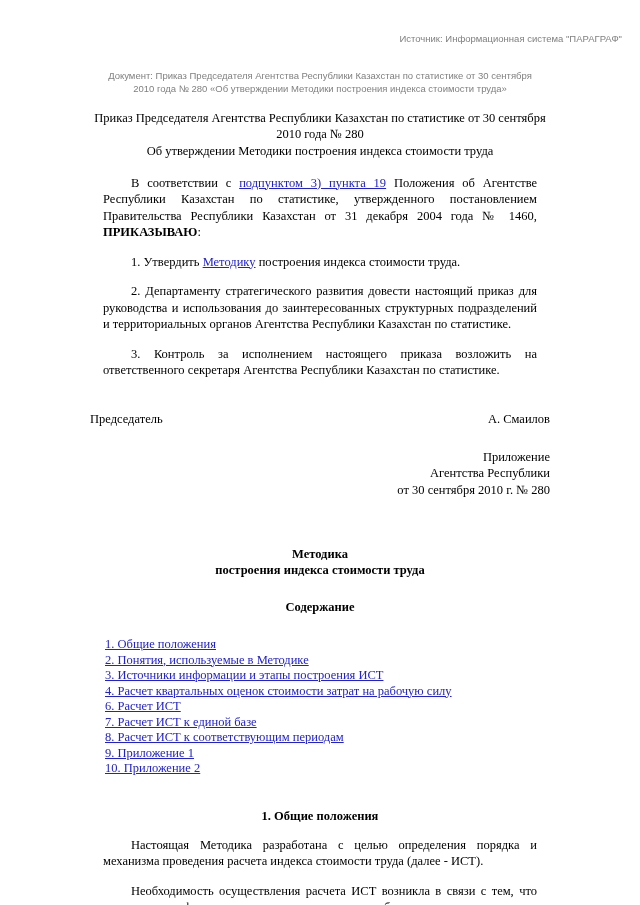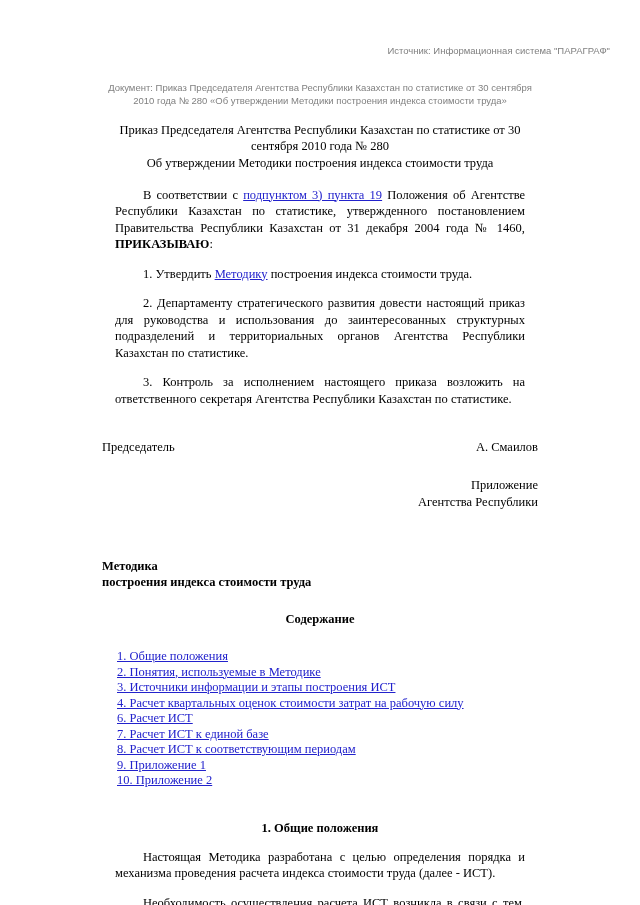--- a/index.html
+++ b/index.html
@@ -12,21 +12,21 @@
     height: 905px;
     font-family: "Liberation Serif", "DejaVu Serif", serif;
     color: #000000;
     overflow: hidden;
   }
   .page {
     position: relative;
     width: 640px;
     height: 713px;
     box-sizing: border-box;
-    padding: 12px;
+    padding: 0;
   }
 
   
   .meta {
     font-family: "Liberation Sans", "DejaVu Sans", sans-serif;
     color: #808080;
     font-size: 9.5px;
     line-height: 13px;
   }
   .meta-source {
@@ -89,20 +89,21 @@
   .appendix {
     margin-top: 22px;
     text-align: right;
     font-size: 12.5px;
     line-height: 16.5px;
   }
 
   
   .method-head {
     margin-top: 48px;
+    text-align: center;
     font-weight: bold;
     font-size: 12.5px;
     line-height: 16px;
   }
   .contents-head {
     margin-top: 22px;
     text-align: center;
     font-weight: bold;
     font-size: 12.5px;
   }
@@ -159,20 +160,21 @@
     <p class="body-par">3. Контроль за исполнением настоящего приказа возложить на ответственного секретаря Агентства Республики Казахстан по статистике.</p>
 
     <div class="sig-row">
       <span>Председатель</span>
       <span>А. Смаилов</span>
     </div>
 
     <div class="appendix">
       <div>Приложение</div>
       <div>Агентства Республики</div>
+      <div>от 30 сентября 2010 г. № 280</div>
     </div>
 
     <div class="method-head">
       <div>Методика</div>
       <div>построения индекса стоимости труда</div>
     </div>
 
     <div class="contents-head">Содержание</div>
 
     <ul class="toc">

